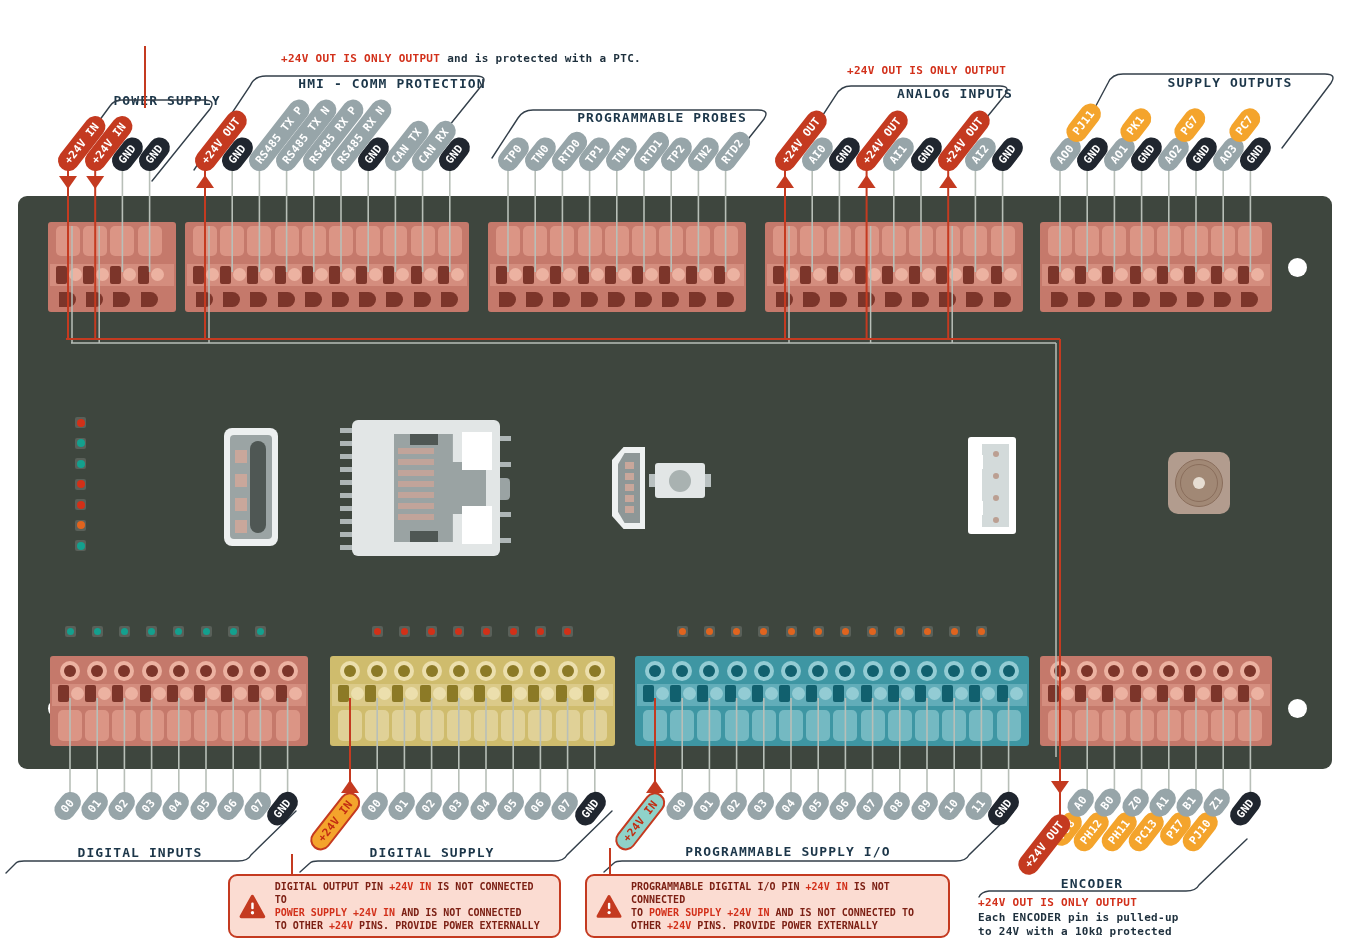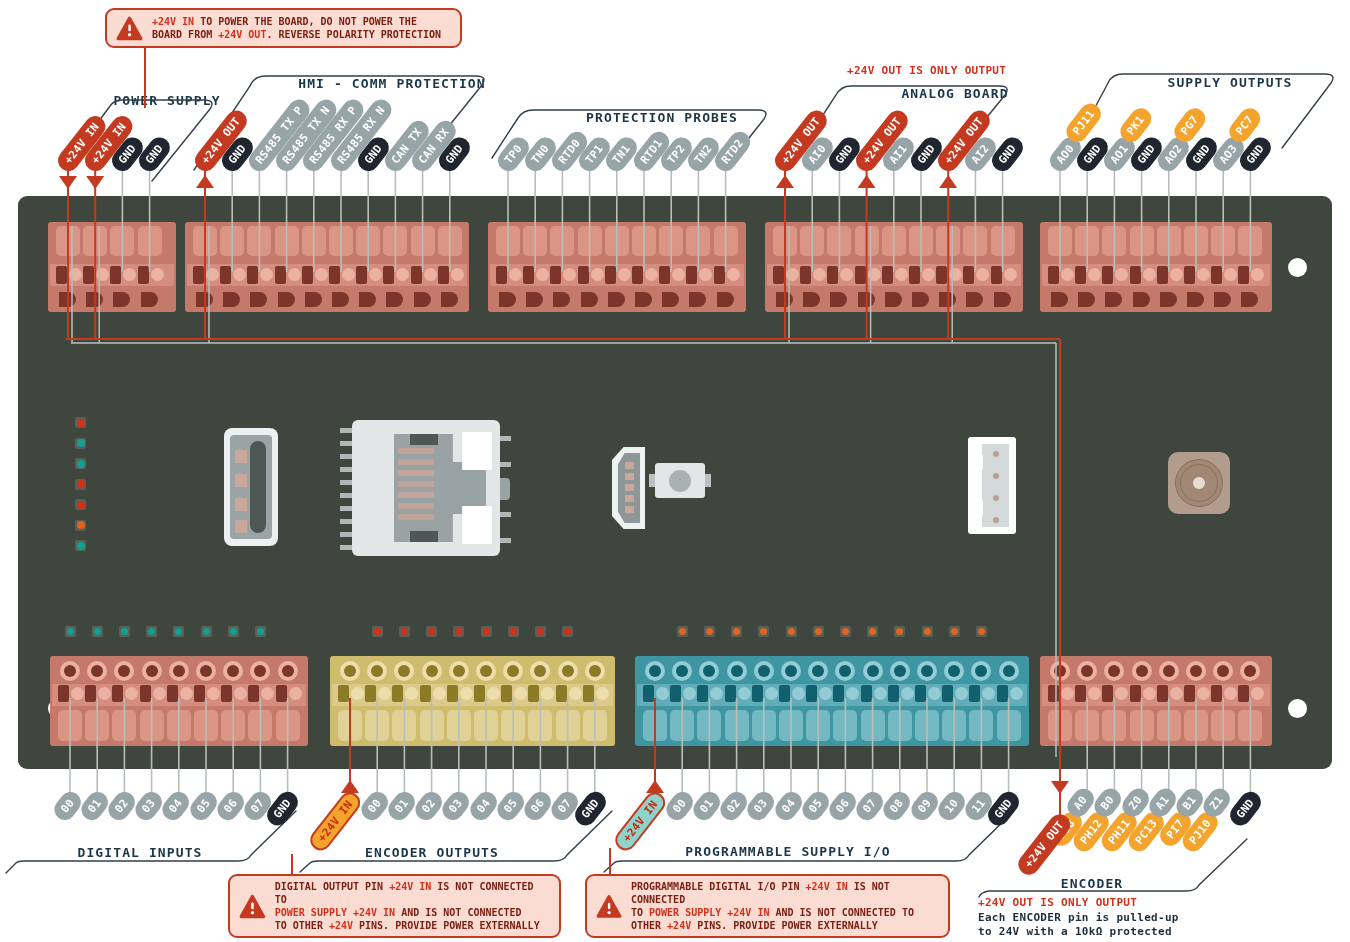--- a/index.html
+++ b/index.html
@@ -231,47 +231,40 @@
       <line x1="1250.4" y1="698" x2="1250.4" y2="798" stroke="#b8bfb8" stroke-width="1.6"></line>
       <line x1="71" y1="343" x2="1056" y2="343" stroke="#b8bfb8" stroke-width="1.5"></line>
       <line x1="66" y1="339" x2="1060" y2="339" stroke="#c43a20" stroke-width="2"></line>
       <line x1="1056" y1="343" x2="1056" y2="757" stroke="#b8bfb8" stroke-width="1.5"></line>
       <line x1="1060" y1="339" x2="1060" y2="818" stroke="#c43a20" stroke-width="2"></line>
       <line x1="145" y1="46" x2="145" y2="108" stroke="#c43a20" stroke-width="2"></line>
       <line x1="292" y1="854" x2="292" y2="874" stroke="#c43a20" stroke-width="2"></line>
       <line x1="610" y1="848" x2="610" y2="874" stroke="#c43a20" stroke-width="2"></line>
     </svg>
 
-  <div class="warnbox" style="left:105px;top:8px;width:357px;height:40px">
-    <svg width="27" height="25" viewBox="0 0 24 22">
-      <path d="M12 2 L22 20 H2 Z" fill="#c43a20" stroke="#c43a20" stroke-width="3" stroke-linejoin="round"></path>
-      <rect x="11" y="7.5" width="2.2" height="6" rx="1" fill="#fff"></rect>
-        <circle cx="12.1" cy="16.6" r="1.5" fill="#fff"></circle>
-    </svg>
-    <div class="warntext"><span class="seg-red">+24V IN</span><span class="seg-dark"> TO POWER THE BOARD, DO NOT POWER THE</span><br><span class="seg-dark">BOARD FROM </span><span class="seg-red">+24V OUT</span><span class="seg-dark">. REVERSE POLARITY PROTECTION</span></div>
-  </div>
 
   <div class="warnbox" style="left:228px;top:874px;width:333px;height:64px">
     <svg width="27" height="25" viewBox="0 0 24 22">
       <path d="M12 2 L22 20 H2 Z" fill="#c43a20" stroke="#c43a20" stroke-width="3" stroke-linejoin="round"></path>
       <rect x="11" y="7.5" width="2.2" height="6" rx="1" fill="#fff"></rect>
         <circle cx="12.1" cy="16.6" r="1.5" fill="#fff"></circle>
     </svg>
     <div class="warntext"><span class="seg-dark">DIGITAL OUTPUT PIN </span><span class="seg-red">+24V IN</span><span class="seg-dark"> IS NOT CONNECTED TO</span><br><span class="seg-red">POWER SUPPLY +24V IN</span><span class="seg-dark"> AND IS NOT CONNECTED</span><br><span class="seg-dark">TO OTHER </span><span class="seg-red">+24V</span><span class="seg-dark"> PINS. PROVIDE POWER EXTERNALLY</span></div>
   </div>
 
   <div class="warnbox" style="left:585px;top:874px;width:365px;height:64px">
     <svg width="27" height="25" viewBox="0 0 24 22">
       <path d="M12 2 L22 20 H2 Z" fill="#c43a20" stroke="#c43a20" stroke-width="3" stroke-linejoin="round"></path>
       <rect x="11" y="7.5" width="2.2" height="6" rx="1" fill="#fff"></rect>
         <circle cx="12.1" cy="16.6" r="1.5" fill="#fff"></circle>
     </svg>
     <div class="warntext"><span class="seg-dark">PROGRAMMABLE DIGITAL I/O PIN </span><span class="seg-red">+24V IN</span><span class="seg-dark"> IS NOT CONNECTED</span><br><span class="seg-dark">TO </span><span class="seg-red">POWER SUPPLY +24V IN</span><span class="seg-dark"> AND IS NOT CONNECTED TO</span><br><span class="seg-dark">OTHER </span><span class="seg-red">+24V</span><span class="seg-dark"> PINS. PROVIDE POWER EXTERNALLY</span></div>
   </div>
 
+  <div class="note" style="left:281px;top:52px"><span class="seg-red">+24V OUT IS ONLY OUTPUT</span><span class="seg-navy"> and is protected with a PTC.</span></div>
   <div class="note" style="left:847px;top:64px"><span class="seg-red">+24V OUT IS ONLY OUTPUT</span></div>
   <div class="note" style="left:978px;top:896px"><span class="seg-red">+24V OUT IS ONLY OUTPUT</span><br><span class="seg-navy">Each ENCODER pin is pulled-up</span><br><span class="seg-navy">to 24V with a 10kΩ protected</span></div>
 
   <div id="mount">
       <div class="block" style="left: 48px; top: 222px; width: 128px; height: 90px; background: rgb(197, 121, 107);">
         <div class="cell" style="left: 2px; top: 42px; width: 124px; height: 22px; background: rgb(212, 141, 126); border-radius: 0px;"></div>
         <div class="cell" style="left: 8px; top: 4px; width: 24px; height: 30px; background: rgb(219, 149, 133); border-radius: 5px;"></div>
         <div class="cell" style="left: 8px; top: 44px; width: 11px; height: 18px; background: rgb(124, 53, 42); border-radius: 2px;"></div>
         <div class="cell" style="left: 21px; top: 46px; width: 13px; height: 13px; background: rgb(236, 178, 161); border-radius: 50%;"></div>
         <div class="cell" style="left: 11px; top: 70px; width: 17px; height: 15px; background: rgb(124, 53, 42); border-radius: 0px 8px 8px 0px;"></div>
@@ -435,21 +428,21 @@
         <div class="cell" style="left: 174.2px; top: 70px; width: 17px; height: 15px; background: rgb(124, 53, 42); border-radius: 0px 8px 8px 0px;"></div>
         <div class="cell" style="left: 198.4px; top: 4px; width: 24px; height: 30px; background: rgb(219, 149, 133); border-radius: 5px;"></div>
         <div class="cell" style="left: 198.4px; top: 44px; width: 11px; height: 18px; background: rgb(124, 53, 42); border-radius: 2px;"></div>
         <div class="cell" style="left: 211.4px; top: 46px; width: 13px; height: 13px; background: rgb(236, 178, 161); border-radius: 50%;"></div>
         <div class="cell" style="left: 201.4px; top: 70px; width: 17px; height: 15px; background: rgb(124, 53, 42); border-radius: 0px 8px 8px 0px;"></div>
         <div class="cell" style="left: 225.6px; top: 4px; width: 24px; height: 30px; background: rgb(219, 149, 133); border-radius: 5px;"></div>
         <div class="cell" style="left: 225.6px; top: 44px; width: 11px; height: 18px; background: rgb(124, 53, 42); border-radius: 2px;"></div>
         <div class="cell" style="left: 238.6px; top: 46px; width: 13px; height: 13px; background: rgb(236, 178, 161); border-radius: 50%;"></div>
         <div class="cell" style="left: 228.6px; top: 70px; width: 17px; height: 15px; background: rgb(124, 53, 42); border-radius: 0px 8px 8px 0px;"></div>
       </div>
-      <div class="grp-title" style="left: 662px; top: 117px;">PROTECTION PROBES</div>
+      <div class="grp-title" style="left: 662px; top: 117px;">PROGRAMMABLE PROBES</div>
       <div class="pin-anchor" style="left: 508px; top: 160px; z-index: 60;">
         <div class="pin-pill top">
           <span class="pseg s-gray">TP0</span>
         </div>
       </div>
       <div class="pin-anchor" style="left: 535.2px; top: 160px; z-index: 59;">
         <div class="pin-pill top">
           <span class="pseg s-gray">TN0</span>
         </div>
       </div>
@@ -520,21 +513,21 @@
         <div class="cell" style="left: 174.2px; top: 70px; width: 17px; height: 15px; background: rgb(124, 53, 42); border-radius: 0px 8px 8px 0px;"></div>
         <div class="cell" style="left: 198.4px; top: 4px; width: 24px; height: 30px; background: rgb(219, 149, 133); border-radius: 5px;"></div>
         <div class="cell" style="left: 198.4px; top: 44px; width: 11px; height: 18px; background: rgb(124, 53, 42); border-radius: 2px;"></div>
         <div class="cell" style="left: 211.4px; top: 46px; width: 13px; height: 13px; background: rgb(236, 178, 161); border-radius: 50%;"></div>
         <div class="cell" style="left: 201.4px; top: 70px; width: 17px; height: 15px; background: rgb(124, 53, 42); border-radius: 0px 8px 8px 0px;"></div>
         <div class="cell" style="left: 225.6px; top: 4px; width: 24px; height: 30px; background: rgb(219, 149, 133); border-radius: 5px;"></div>
         <div class="cell" style="left: 225.6px; top: 44px; width: 11px; height: 18px; background: rgb(124, 53, 42); border-radius: 2px;"></div>
         <div class="cell" style="left: 238.6px; top: 46px; width: 13px; height: 13px; background: rgb(236, 178, 161); border-radius: 50%;"></div>
         <div class="cell" style="left: 228.6px; top: 70px; width: 17px; height: 15px; background: rgb(124, 53, 42); border-radius: 0px 8px 8px 0px;"></div>
       </div>
-      <div class="grp-title" style="left: 955px; top: 93px;">ANALOG BOARD</div>
+      <div class="grp-title" style="left: 955px; top: 93px;">ANALOG INPUTS</div>
       <div class="pin-anchor" style="left: 785px; top: 160px; z-index: 60;">
         <div class="pin-pill top">
           <span class="pseg s-red">+24V OUT</span>
         </div>
       </div>
       <div class="pin-anchor" style="left: 812.2px; top: 160px; z-index: 59;">
         <div class="pin-pill top">
           <span class="pseg s-gray">AI0</span>
         </div>
       </div>
@@ -817,21 +810,21 @@
         <div class="cell" style="left: 231.6px; top: 9px; width: 12px; height: 12px; background: rgb(140, 122, 38); border-radius: 50%;"></div>
         <div class="cell" style="left: 225.6px; top: 29px; width: 11px; height: 17px; background: rgb(140, 122, 38); border-radius: 2px;"></div>
         <div class="cell" style="left: 238.6px; top: 31px; width: 13px; height: 13px; background: rgb(236, 223, 173); border-radius: 50%;"></div>
         <div class="cell" style="left: 225.6px; top: 54px; width: 24px; height: 31px; background: rgb(224, 209, 151); border-radius: 5px;"></div>
         <div class="cell" style="left: 254.8px; top: 5px; width: 20px; height: 20px; background: rgb(236, 223, 173); border-radius: 50%;"></div>
         <div class="cell" style="left: 258.8px; top: 9px; width: 12px; height: 12px; background: rgb(140, 122, 38); border-radius: 50%;"></div>
         <div class="cell" style="left: 252.8px; top: 29px; width: 11px; height: 17px; background: rgb(140, 122, 38); border-radius: 2px;"></div>
         <div class="cell" style="left: 265.8px; top: 31px; width: 13px; height: 13px; background: rgb(236, 223, 173); border-radius: 50%;"></div>
         <div class="cell" style="left: 252.8px; top: 54px; width: 24px; height: 31px; background: rgb(224, 209, 151); border-radius: 5px;"></div>
       </div>
-      <div class="grp-title" style="left: 432px; top: 852px;">ENCODER OUTPUTS</div>
+      <div class="grp-title" style="left: 432px; top: 852px;">DIGITAL SUPPLY</div>
       <div class="led" style="left: 371.7px; top: 626px; width: 11px; height: 11px;">
         <i style="width: 7px; height: 7px; background: rgb(210, 48, 24);"></i>
       </div>
       <div class="led" style="left: 398.9px; top: 626px; width: 11px; height: 11px;">
         <i style="width: 7px; height: 7px; background: rgb(210, 48, 24);"></i>
       </div>
       <div class="led" style="left: 426.1px; top: 626px; width: 11px; height: 11px;">
         <i style="width: 7px; height: 7px; background: rgb(210, 48, 24);"></i>
       </div>
       <div class="led" style="left: 453.3px; top: 626px; width: 11px; height: 11px;">

